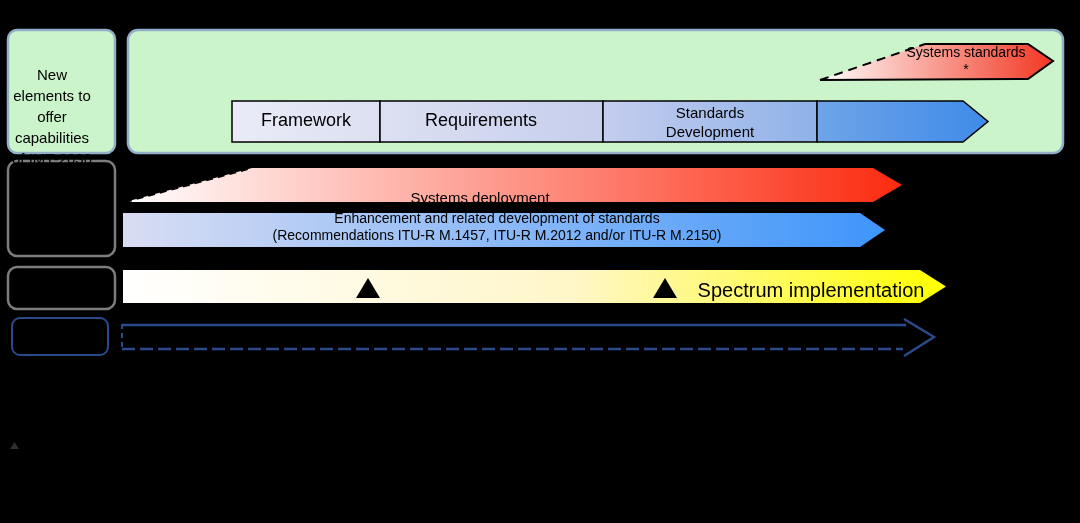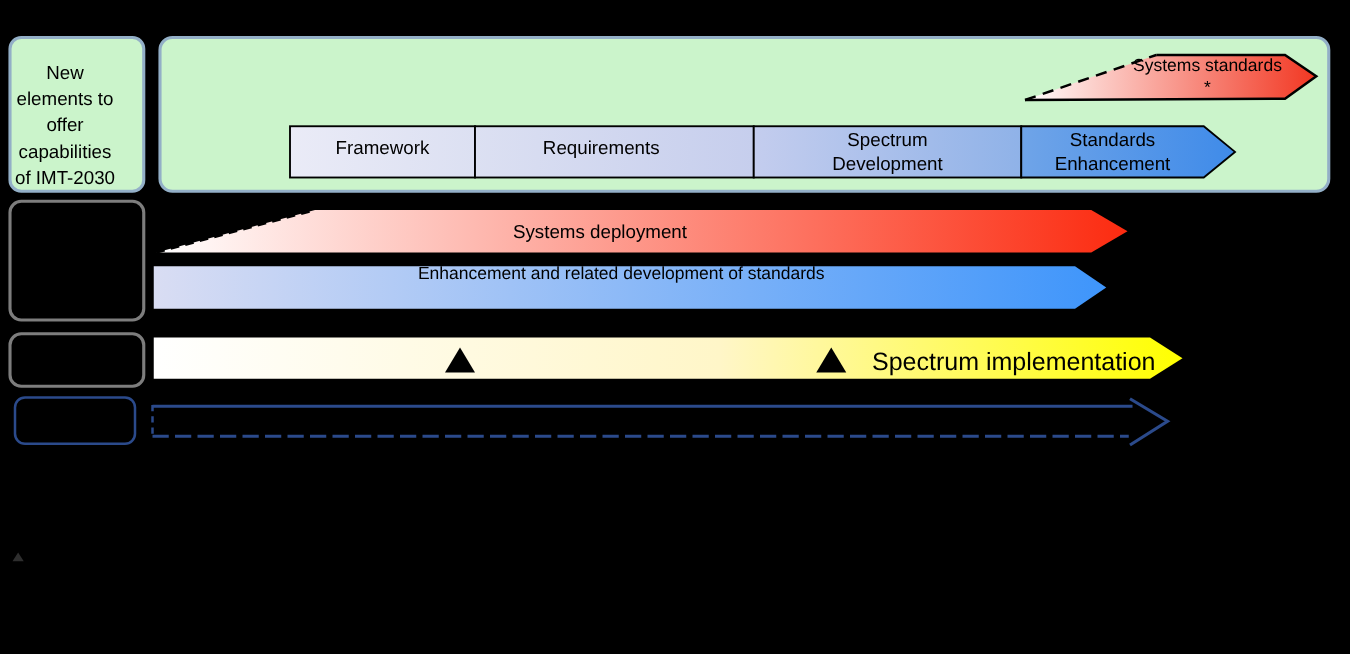--- a/index.html
+++ b/index.html
@@ -2,29 +2,29 @@
 <html><head>
 <meta charset="utf-8">
 <style>
   html,body{margin:0;padding:0;background:#000;}
   #stage{
     position:relative;width:1080px;height:523px;background:#000;overflow:hidden;
     font-family:"Liberation Sans",sans-serif;color:#000;
   }
   #shapes{position:absolute;left:0;top:0;}
   .lbl{position:absolute;text-align:center;line-height:1.15;white-space:normal;}
-  .lbl-new{left:8px;top:48px;width:88px;font-size:15px;line-height:21px;}
+  .lbl-new{left:8px;top:64px;width:88px;font-size:15px;line-height:21px;}
   .lbl-sd-future{left:906px;top:44px;width:120px;font-size:14px;line-height:17px;}
-  .lbl-phase{top:110px;font-size:15px;}
+  .lbl-phase{top:110px;font-size:18px;}
   .lbl-phase2{top:103px;font-size:15px;line-height:19px;}
   .lbl-framework{left:232px;width:148px;}
   .lbl-requirements{left:380px;width:202px;}
   .lbl-stddev{left:655px;width:110px;}
   .lbl-stdenh{left:835px;width:110px;}
-  .lbl-redarrow{left:330px;top:177px;width:300px;font-size:15px;}
+  .lbl-redarrow{left:330px;top:189px;width:300px;font-size:15px;}
   .lbl-bluearrow{left:147px;top:210px;width:700px;font-size:14px;line-height:17px;}
   .lbl-yellow{left:661px;top:279px;width:300px;font-size:20px;}
 </style>
 </head>
 <body>
 
 <div id="stage">
 
   <svg id="shapes" width="1080" height="523" viewBox="0 0 1080 523">
     <defs>
@@ -95,24 +95,24 @@
 
     <path d="M10,449 L19,449 L14.5,442 Z" fill="#2E2E2E"></path>
   </svg>
 
   <div class="lbl lbl-new">New elements to offer capabilities of IMT-2030</div>
 
   <div class="lbl lbl-sd-future">Systems standards *</div>
 
   <div class="lbl lbl-phase lbl-framework">Framework</div>
   <div class="lbl lbl-phase lbl-requirements">Requirements</div>
-  <div class="lbl lbl-phase2 lbl-stddev">Spectrum Development</div>
-  <div class="lbl lbl-phase2 lbl-stdenh">Standards Enhancement</div>
+  <div class="lbl lbl-phase2 lbl-stddev">Standards Development</div>
 
   <div class="lbl lbl-redarrow">Systems deployment</div>
 
   <div class="lbl lbl-bluearrow">
     <div>Enhancement and related development of standards</div>
+    <div>(Recommendations ITU-R M.1457, ITU-R M.2012 and/or ITU-R M.2150)</div>
   </div>
 
   <div class="lbl lbl-yellow">Spectrum implementation</div>
 
 </div>
 
 </body></html>

